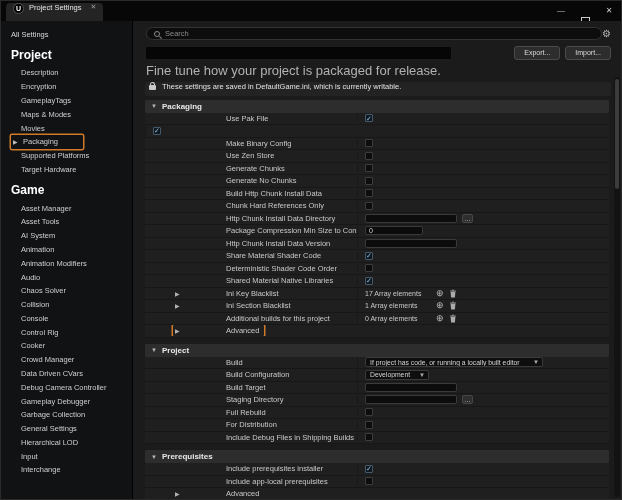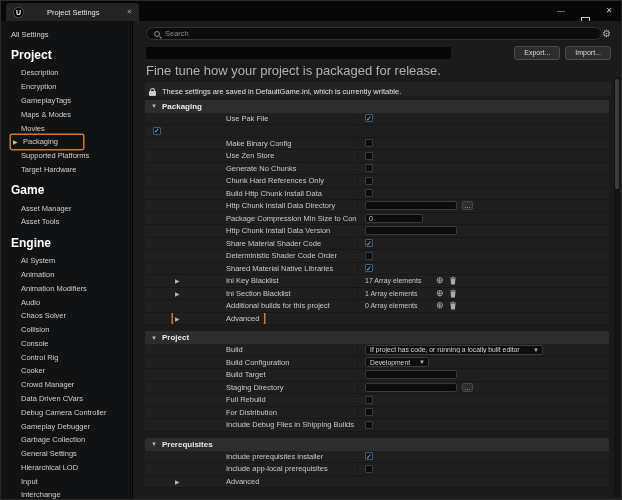--- a/index.html
+++ b/index.html
@@ -1,21 +1,21 @@
 <!DOCTYPE html>
 <html style="--annot: #cf7a2a; --check: #8fc1e3;"><head>
 <meta charset="utf-8">
 <style>
   * { margin:0; padding:0; box-sizing:border-box; }
   html,body { background:#000; font-family:"Liberation Sans", sans-serif; }
   .window { position:relative; width:622px; height:500px; background:#161616; border:1px solid #2a2a2a; overflow:hidden; display:flex; flex-direction:column; }
 
   
   .titlebar { height:20px; background:#070707; display:flex; align-items:flex-end; justify-content:space-between; flex:0 0 20px; }
-  .tab { margin-left:5px; height:18px; background:#242424; border-radius:4px 4px 0 0; display:flex; align-items:center; gap:23px; padding:0 7px; }
+  .tab { margin-left:5px; height:18px; background:#242424; border-radius:4px 4px 0 0; display:flex; align-items:flex-start; gap:5px; padding:0 7px; }
   .ulogo { width:11px; height:11px; border-radius:50%; background:#000; color:#fff; font-size:7px; font-weight:bold; display:flex; align-items:center; justify-content:center; border:1px solid #555; }
   .tab-title { font-size:7.5px; color:#e6e6e6; white-space:nowrap; }
   .tab-close { font-size:7px; color:#9a9a9a; margin-left:4px; cursor:default; }
   .winbtns { display:flex; align-items:center; height:20px; }
   .winbtns span { width:24px; text-align:center; font-size:8px; color:#cccccc; line-height:20px; }
   .maxbox { position:relative; }
   .maxbox::after { content:""; position:absolute; left:8px; top:6px; width:7px; height:7px; border:1px solid #ccc; }
 
   
   .body { flex:1; display:flex; min-height:0; }
@@ -36,21 +36,21 @@
   .search-icon::after { content:""; position:absolute; left:4px; top:5px; width:3px; height:1px; background:#8a8a8a; transform:rotate(45deg); }
   .search-ph { font-size:7.5px; color:#8a8a8a; }
   .gear { font-size:10px; color:#b5b5b5; line-height:10px; }
 
   
   .header-row { display:flex; align-items:center; justify-content:space-between; padding:2px 10px 2px 13px; }
   .title-redacted { width:305px; height:12px; background:#060606; border-radius:1px; }
   .hdr-btns { display:flex; gap:5px; }
   .btn { font-family:inherit; font-size:7px; color:#dcdcdc; background:#2d2d2d; border:1px solid #4a4a4a; border-radius:3px; padding:2px 9px; line-height:1.1; }
   .subtitle { font-size:13px; color:#b2b2b2; padding:1px 10px 3px 13px; }
-  .notice { display:flex; align-items:flex-end; gap:6px; background:#232323; margin:1px 10px 4px 12px; height:14px; padding-left:4px; font-size:7.5px; color:#e2e2e2; border-radius:2px; }
+  .notice { display:flex; align-items:flex-start; gap:6px; background:#232323; margin:1px 10px 4px 12px; height:14px; padding-left:4px; font-size:7.5px; color:#e2e2e2; border-radius:2px; }
   .lock { position:relative; width:7px; height:5px; background:#c9c9c9; border-radius:1px; margin-top:3px; flex:0 0 7px; }
   .lock::before { content:""; position:absolute; left:1px; top:-3px; width:3px; height:3px; border:1px solid #c9c9c9; border-bottom:none; border-radius:3px 3px 0 0; }
 
   
   .settings { flex:1; overflow:hidden; padding:0 12px 0 12px; }
   .section { margin-top:0; }
   .section + .section { margin-top:6px; }
   .sec-header { height:13px; background:#2d2d2d; display:flex; align-items:center; gap:5px; padding-left:6px; border-radius:1px; }
   .tri { font-size:6px; color:#b5b5b5; }
   .sec-title { font-size:8px; font-weight:bold; color:#e8e8e8; }
@@ -126,21 +126,20 @@
           <div class="sb-item">
             <span>Target Hardware</span>
           </div>
           <div class="sb-title">Game</div>
           <div class="sb-item">
             <span>Asset Manager</span>
           </div>
           <div class="sb-item">
             <span>Asset Tools</span>
           </div>
-          <div class="sb-title">Engine</div>
           <div class="sb-item">
             <span>AI System</span>
           </div>
           <div class="sb-item">
             <span>Animation</span>
           </div>
           <div class="sb-item">
             <span>Animation Modifiers</span>
           </div>
           <div class="sb-item">
@@ -249,39 +248,48 @@
                 <span class="row-arrow"></span>
                 <span class="row-label">Use Zen Store</span>
               </div>
               <div class="cell-value">
                 <span class="cb"></span>
               </div>
             </div>
             <div class="row">
               <div class="cell-label">
                 <span class="row-arrow"></span>
+                <span class="row-label">Generate Chunks</span>
+              </div>
+              <div class="cell-value">
+                <span class="cb"></span>
+              </div>
+            </div>
+            <div class="row">
+              <div class="cell-label">
+                <span class="row-arrow"></span>
                 <span class="row-label">Generate No Chunks</span>
               </div>
               <div class="cell-value">
                 <span class="cb"></span>
               </div>
             </div>
             <div class="row">
               <div class="cell-label">
                 <span class="row-arrow"></span>
+                <span class="row-label">Build Http Chunk Install Data</span>
+              </div>
+              <div class="cell-value">
+                <span class="cb"></span>
+              </div>
+            </div>
+            <div class="row">
+              <div class="cell-label">
+                <span class="row-arrow"></span>
                 <span class="row-label">Chunk Hard References Only</span>
-              </div>
-              <div class="cell-value">
-                <span class="cb"></span>
-              </div>
-            </div>
-            <div class="row">
-              <div class="cell-label">
-                <span class="row-arrow"></span>
-                <span class="row-label">Build Http Chunk Install Data</span>
               </div>
               <div class="cell-value">
                 <span class="cb"></span>
               </div>
             </div>
             <div class="row">
               <div class="cell-label">
                 <span class="row-arrow"></span>
                 <span class="row-label">Http Chunk Install Data Directory</span>
               </div>

